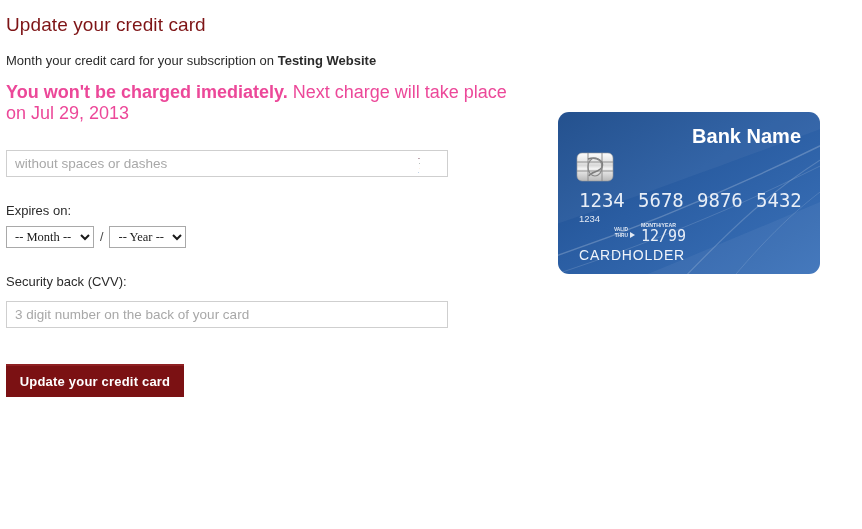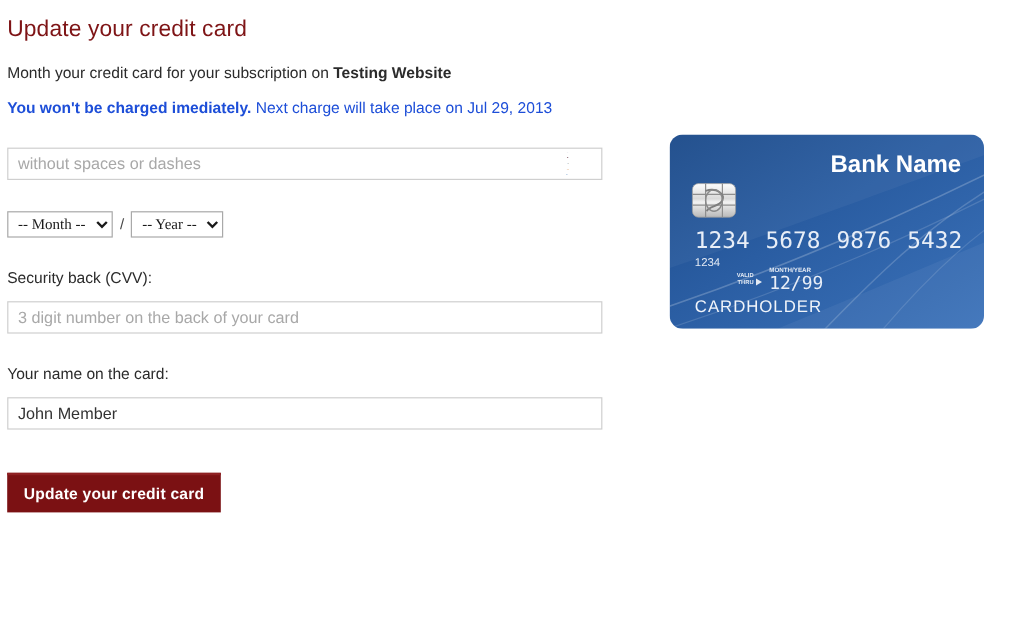--- a/index.html
+++ b/index.html
@@ -35,38 +35,38 @@
   }
 
   .sub-line {
     font-size: 13px;
     color: #2b2b2b;
     margin-top: 16px;
   }
   .sub-line .bold { font-weight: bold; }
 
   .notice-line {
-    font-size: 13px;
-    color: #1d4ed8;
+    font-size: 18px;
+    color: #ec4899;
     margin-top: 14px;
   }
   .notice-line .bold { font-weight: bold; }
 
   .field-block { margin-top: 26px; }
 
   .field-label {
     display: block;
     font-size: 13px;
     color: #2b2b2b;
     margin-bottom: 8px;
   }
 
   .input-wrap {
     position: relative;
-    width: 496px;
+    width: 442px;
     height: 27px;
     box-sizing: border-box;
     margin-top: 12px;
   }
 
   .text-input {
     width: 100%;
     height: 27px;
     box-sizing: border-box;
     border: 1px solid #cfcfcf;
@@ -202,46 +202,41 @@
           <text x="35" y="8" font-family="'Liberation Serif',serif" font-size="5.6" font-style="italic" font-weight="bold" fill="#0052a5" text-anchor="middle">Diners Club</text>
           <text x="35" y="13" font-family="'Liberation Serif',serif" font-size="4.2" font-style="italic" fill="#0052a5" text-anchor="middle">International</text>
         </svg>
 
       </div>
     </div>
   </div>
 
   
   <div class="field-block">
+    <label class="field-label">Expires on:</label>
     <div class="expiry-row">
       <select class="sel month">
         <option>-- Month --</option>
       </select>
       <span class="slash">/</span>
       <select class="sel year">
         <option>-- Year --</option>
       </select>
     </div>
   </div>
 
   
   <div class="field-block">
     <label class="field-label">Security back (CVV):</label>
     <div class="input-wrap">
       <input class="text-input" type="text" placeholder="3 digit number on the back of your card" style="">
     </div>
   </div>
 
   
-  <div class="field-block">
-    <label class="field-label">Your name on the card:</label>
-    <div class="input-wrap">
-      <input class="text-input" type="text" value="John Member" style="">
-    </div>
-  </div>
 
   <button class="submit-btn">Update your credit card</button>
 
 </div>
 
 <div class="card-art">
   <svg width="262" height="162" viewBox="0 0 262 162">
     <defs>
       <linearGradient id="cardGrad" x1="0" y1="0" x2="1" y2="1">
         <stop offset="0%" stop-color="#1b4a8a"></stop>

